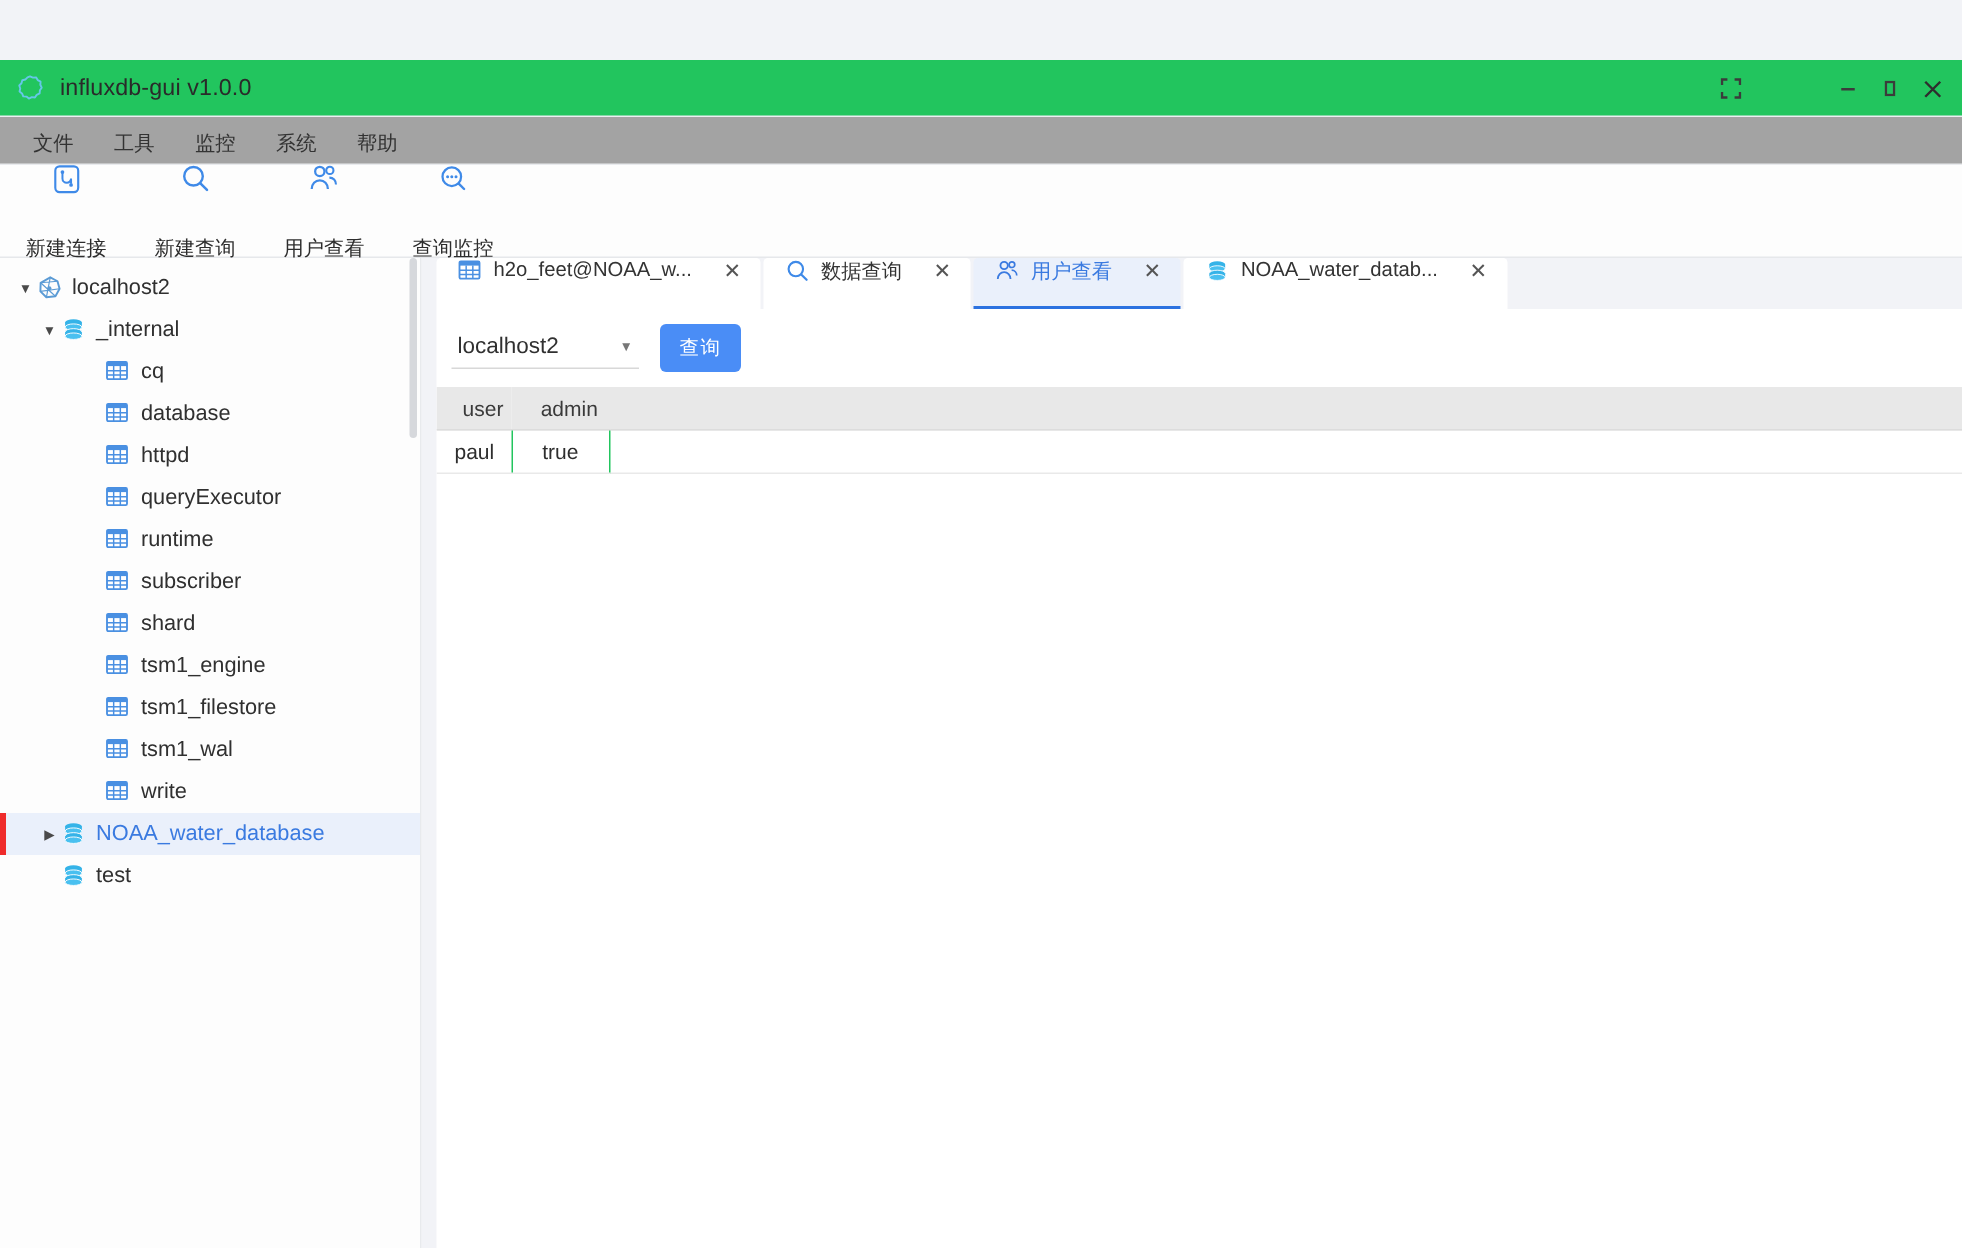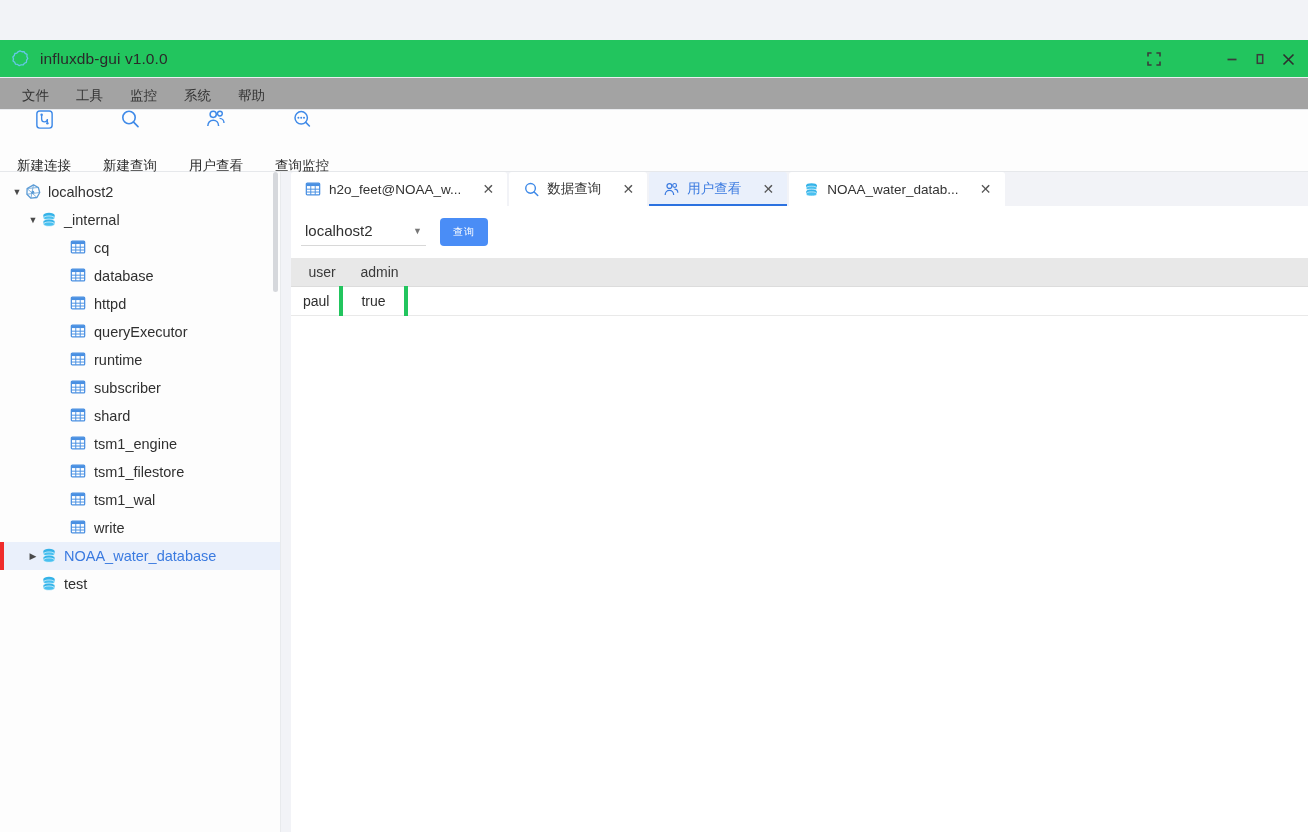--- a/index.html
+++ b/index.html
@@ -89,21 +89,21 @@
   }
 
   
   .content { flex: 1; display: flex; flex-direction: column; min-width: 0; }
 
   .tabbar {
     height: 34px; display: flex; align-items: stretch;
     background: #f2f3f7; padding-left: 10px;
   }
   .tab {
-    display: flex; align-items: center; gap: 7px;
+    display: flex; align-items: flex-start; gap: 7px;
     background: #ffffff; padding: 0 12px 0 14px;
     font-size: 13.5px; color: #333; position: relative;
     white-space: nowrap; border-radius: 3px 3px 0 0;
   }
   .tab + .tab { margin-left: 2px; }
   .tab .tabico { width: 17px; height: 17px; flex: none; display: flex; }
   .tab .tabclose {
     margin-left: 13px; font-size: 14px; color: #555;
     width: 14px; text-align: center;
   }
@@ -123,34 +123,34 @@
     height: 52px; display: flex; align-items: center;
     padding-left: 10px; gap: 14px; flex: none;
   }
   .dd {
     width: 125px; display: flex; align-items: center;
     justify-content: space-between; border-bottom: 1px solid #d8d8d8;
     padding: 4px 4px 6px 4px; font-size: 15px; color: #303030;
   }
   .dd .caret { color: #777; font-size: 9px; }
   .btn-query {
-    background: #4a8df6; color: #fff; font-size: 10px;
+    background: #4a8df6; color: #fff; font-size: 13px;
     padding: 7px 13px; border-radius: 4px; letter-spacing: 1px; text-align: right;
   }
 
   .table-wrap { flex: 1; overflow: hidden; }
   table.grid { border-collapse: collapse; width: 100%; table-layout: fixed; }
   table.grid th {
     background: #e8e8e8; font-weight: normal; font-size: 14px;
     color: #3a3a3a; text-align: center; padding: 6px 0 6px 12px;
     height: 27px; border-bottom: 1px solid #dcdcdc;
   }
   table.grid td {
     font-size: 14px; color: #2e2e2e; height: 29px;
-    border-right: 4px solid #22c55e; border-bottom: 1px solid #e9e9e9;
+    border-right: 1px solid #22c55e; border-bottom: 1px solid #e9e9e9;
     text-align: center;
   }
   table.grid td:first-child { text-align: left; padding-left: 12px; }
   col.c1 { width: 50px; } col.c2 { width: 65px; }
 </style>
 </head>
 <body>
 
 <div class="titlebar">
   <svg class="app-logo" viewBox="0 0 24 24">

